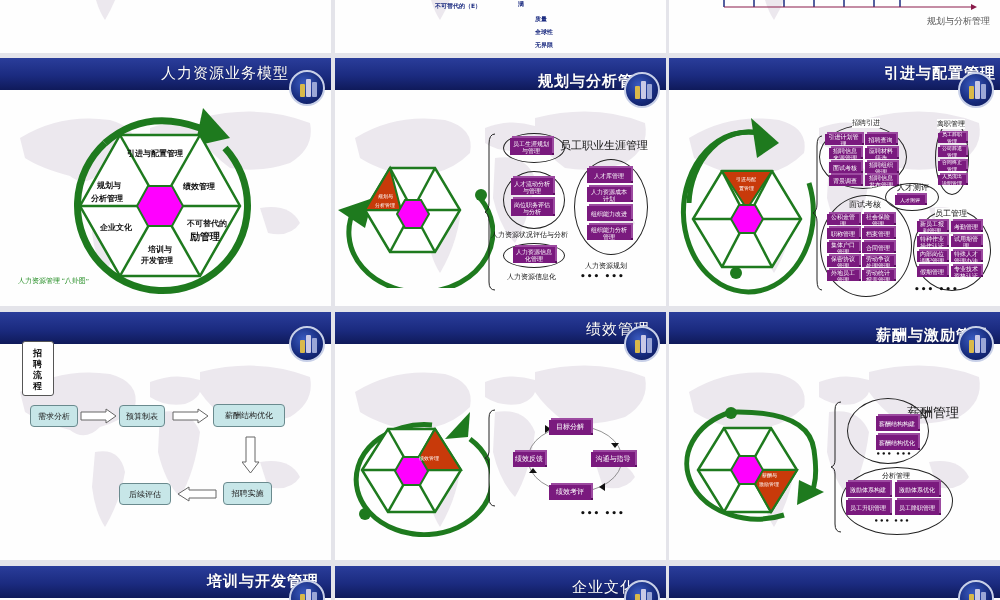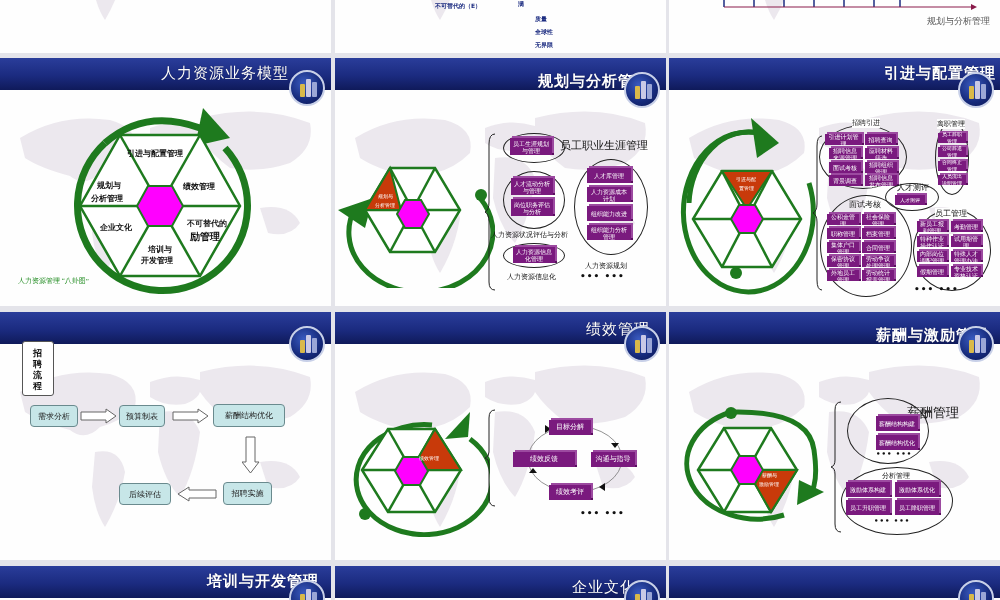--- a/index.html
+++ b/index.html
@@ -302,21 +302,21 @@
     <svg class="abs" style="left:185px;top:105px;" width="115" height="85">
       <ellipse cx="55" cy="42" rx="47" ry="33" fill="none" stroke="#777" stroke-width="0.8"></ellipse>
       <polygon points="25,8 31,12 25,16" fill="#111"></polygon>
       <polygon points="91,26 99,26 95,31" fill="#111"></polygon>
       <polygon points="85,66 79,70 85,74" fill="#111"></polygon>
       <polygon points="9,56 17,56 13,51" fill="#111"></polygon>
     </svg>
     <div class="purple-box" style="left:214px;top:108px;width:42px;height:15px;font-size:7px;">目标分解</div>
     <div class="purple-box" style="left:256px;top:140px;width:44px;height:15px;font-size:7px;">沟通与指导</div>
     <div class="purple-box" style="left:214px;top:173px;width:42px;height:15px;font-size:7px;">绩效考评</div>
-    <div class="purple-box" style="left:178px;top:140px;width:62px;height:15px;font-size:7px;">绩效反馈</div>
+    <div class="purple-box" style="left:178px;top:140px;width:32px;height:15px;font-size:7px;">绩效反馈</div>
     <div class="dots" style="left:245px;top:196px;">••• •••</div>
   </div>
 
   <div class="slide" style="left:669px;top:312px;">
     <svg class="map">
         <use href="#worldmap"></use>
       </svg>
     <div class="hdr"></div>
     <div class="hdr-title" style="right:12px;top:14px;">薪酬与激励管理</div>
     <div class="badge" style="top:14px;">

